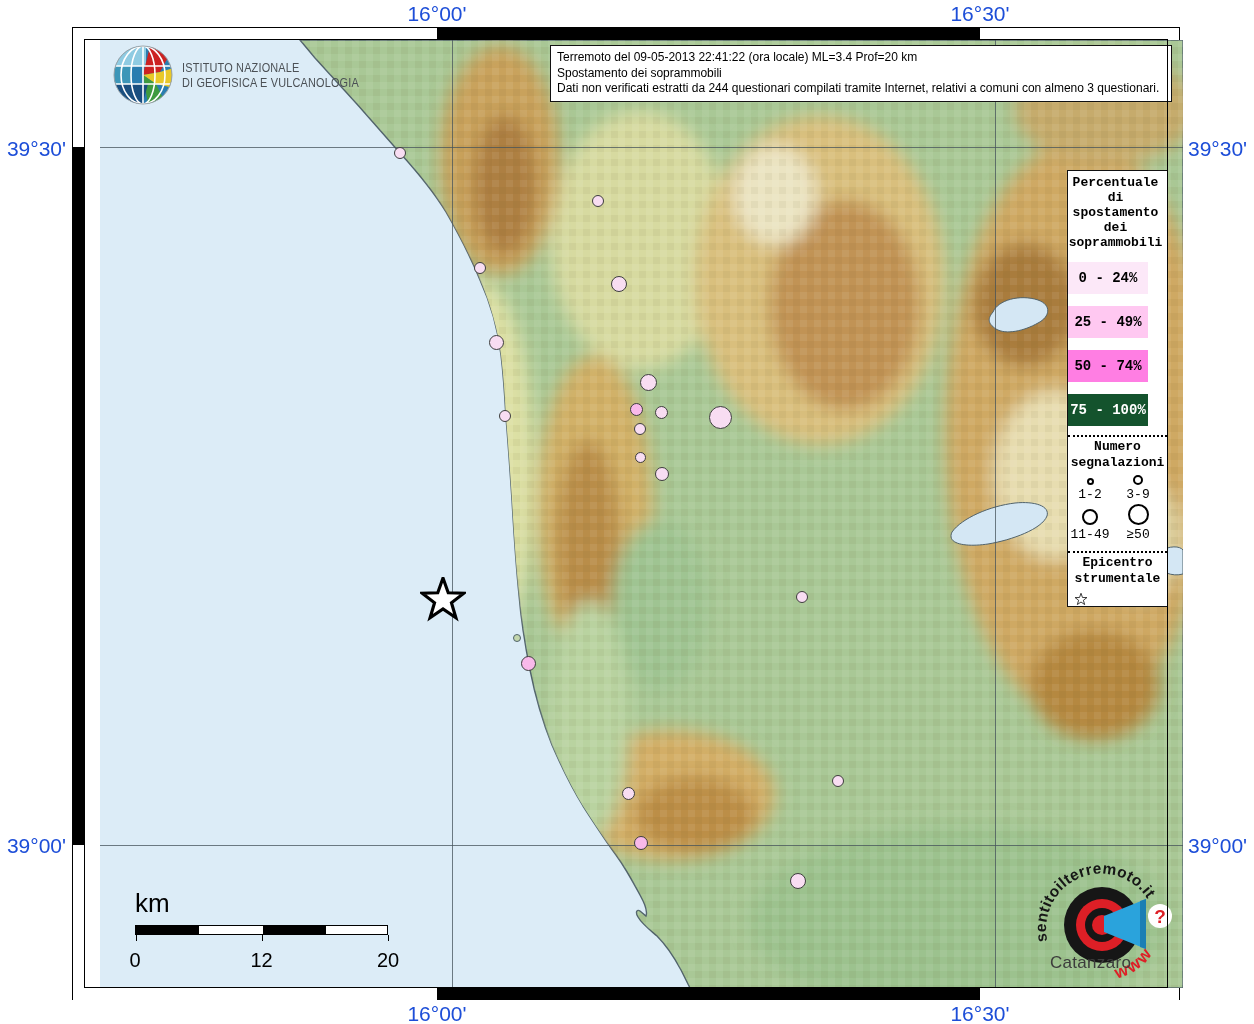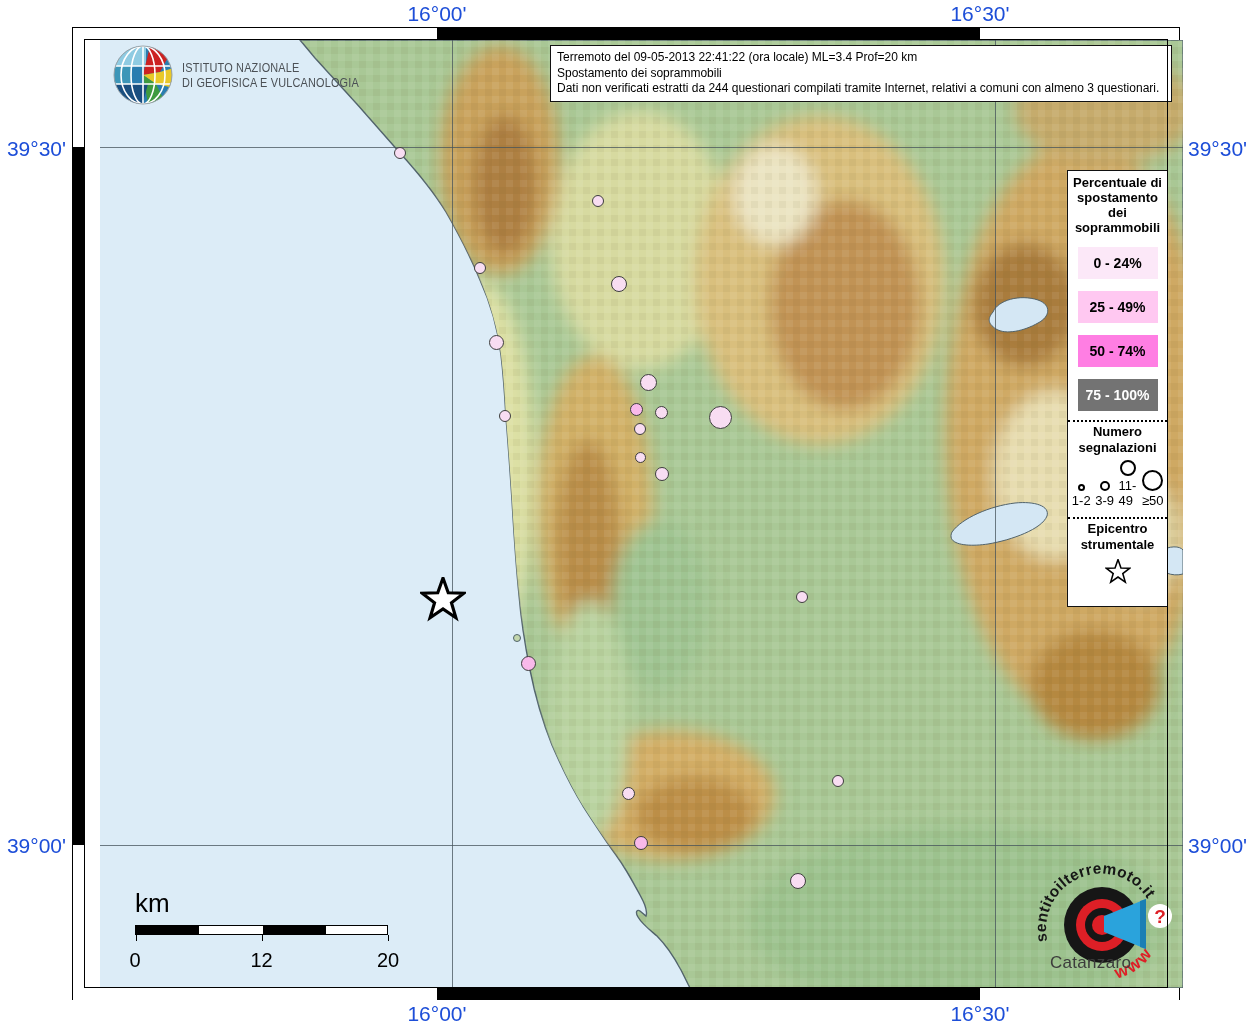--- a/index.html
+++ b/index.html
@@ -37,27 +37,27 @@
   .title-box div{font-size:12px;line-height:15.5px;white-space:nowrap;color:#000;}
 
   
   .ingv{position:absolute;left:12px;top:4px;z-index:20;display:flex;align-items:center;}
   .ingv-text{margin-left:8px;color:#4b5055;font-size:13px;line-height:15px;
              transform:scaleX(.84);transform-origin:left center;white-space:nowrap;letter-spacing:.2px;}
 
   
   .legend{position:absolute;left:967px;top:130px;width:101px;height:437px;background:#fff;
           border:1.5px solid #111;box-sizing:border-box;z-index:20;font-size:13px;
-          display:flex;flex-direction:column;align-items:center;}
+          display:flex;flex-direction:column;align-items:flex-start;font-family:Liberation Mono, monospace;}
   .legend-title{font-weight:bold;text-align:center;line-height:15px;margin-top:4px;width:95px;}
   .swatch{width:80px;height:32px;margin-top:12px;display:flex;align-items:center;justify-content:center;
           font-weight:bold;font-size:14px;white-space:nowrap;}
   .dotsep{width:99px;border-top:2px dotted #000;margin-top:9px;}
   .counts-title{font-weight:bold;text-align:center;line-height:16px;margin-top:2px;}
-  .counts-grid{display:grid;grid-template-columns:1fr 1fr 1fr 1fr;width:92px;margin-top:4px;column-gap:4px;row-gap:2px;}
+  .counts-grid{display:grid;grid-template-columns:1fr 1fr;width:92px;margin-top:4px;column-gap:4px;row-gap:2px;}
   .count-cell{display:flex;flex-direction:column;align-items:center;justify-content:flex-end;}
   .count-circle{border:2px solid #000;border-radius:50%;box-sizing:border-box;background:#fff;}
   .count-label{font-size:13px;margin-top:2px;}
   .epi-title{font-weight:bold;text-align:center;line-height:16px;margin-top:2px;}
 
   
   .scalebar{position:absolute;left:35px;top:848px;width:253px;z-index:20;}
   .sb-unit{text-align:left;font-size:26px;color:#000;margin-bottom:6px;}
   .sb-bar{position:relative;height:8px;border:1px solid #000;box-sizing:content-box;background:#fff;}
   .sb-seg{position:absolute;top:0;height:8px;background:#000;}
@@ -233,21 +233,21 @@
         <div>DI GEOFISICA E VULCANOLOGIA</div>
       </div>
     </div>
 
     <div class="legend">
       <div class="legend-title">Percentuale di spostamento dei soprammobili</div>
       <div id="legend-classes" style="display:flex;flex-direction:column;align-items:center;">
           <div class="swatch" style="background: rgb(252, 232, 248); color: rgb(0, 0, 0);">0 - 24%</div>
           <div class="swatch" style="background: rgb(255, 200, 241); color: rgb(0, 0, 0);">25 - 49%</div>
           <div class="swatch" style="background: rgb(255, 126, 227); color: rgb(0, 0, 0);">50 - 74%</div>
-          <div class="swatch" style="background: #737373; color: rgb(255, 255, 255);">75 - 100%</div>
+          <div class="swatch" style="background: #14532d; color: rgb(255, 255, 255);">75 - 100%</div>
         </div>
       <div class="dotsep"></div>
       <div class="counts-title">Numero segnalazioni</div>
       <div class="counts-grid" id="legend-counts">
           <div class="count-cell">
             <div class="count-circle" style="width: 7px; height: 7px;"></div>
             <div class="count-label">1-2</div>
           </div>
           <div class="count-cell">
             <div class="count-circle" style="width: 10px; height: 10px;"></div>

